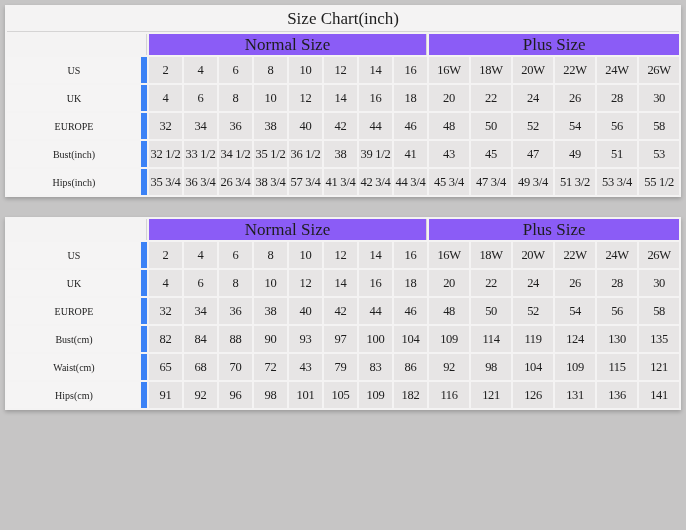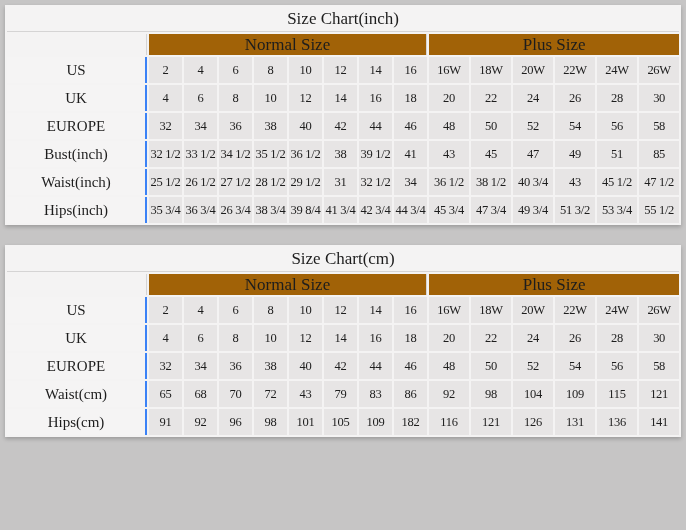--- a/index.html
+++ b/index.html
@@ -45,28 +45,28 @@
     background: #f4f3f3;
     border-bottom: 1px solid #d5d4d4;
   }
   th.corner {
     background: #f4f3f3;
     border-right: 1px solid #d5d4d4;
   }
   th.group {
     height: 21px;
     font-size: 17px;
-    background: #a16207;
+    background: #8b5cf6;
   }
   th.group.normal { border-right: 1px solid #d5d4d4; }
   th.rowlabel {
     height: 26px;
-    font-size: 15px;
+    font-size: 10px;
     background: #f5f4f4;
-    border-right: 2px solid #3b82f6;
+    border-right: 6px solid #3b82f6;
   }
   td.cell {
     height: 26px;
     font-size: 12.5px;
     letter-spacing: -0.3px;
     background: #e7e5e5;
   }
 </style>
 </head>
 <body>
@@ -161,46 +161,29 @@
           <td class="cell">35 1/2</td>
           <td class="cell">36 1/2</td>
           <td class="cell">38</td>
           <td class="cell">39 1/2</td>
           <td class="cell">41</td>
           <td class="cell">43</td>
           <td class="cell">45</td>
           <td class="cell">47</td>
           <td class="cell">49</td>
           <td class="cell">51</td>
-          <td class="cell">85</td>
-        </tr>
-        <tr>
-          <th class="rowlabel">Waist(inch)</th>
-          <td class="cell">25 1/2</td>
-          <td class="cell">26 1/2</td>
-          <td class="cell">27 1/2</td>
-          <td class="cell">28 1/2</td>
-          <td class="cell">29 1/2</td>
-          <td class="cell">31</td>
-          <td class="cell">32 1/2</td>
-          <td class="cell">34</td>
-          <td class="cell">36 1/2</td>
-          <td class="cell">38 1/2</td>
-          <td class="cell">40 3/4</td>
-          <td class="cell">43</td>
-          <td class="cell">45 1/2</td>
-          <td class="cell">47 1/2</td>
+          <td class="cell">53</td>
         </tr>
         <tr>
           <th class="rowlabel">Hips(inch)</th>
           <td class="cell">35 3/4</td>
           <td class="cell">36 3/4</td>
           <td class="cell">26 3/4</td>
           <td class="cell">38 3/4</td>
-          <td class="cell">39 8/4</td>
+          <td class="cell">57 3/4</td>
           <td class="cell">41 3/4</td>
           <td class="cell">42 3/4</td>
           <td class="cell">44 3/4</td>
           <td class="cell">45 3/4</td>
           <td class="cell">47 3/4</td>
           <td class="cell">49 3/4</td>
           <td class="cell">51 3/2</td>
           <td class="cell">53 3/4</td>
           <td class="cell">55 1/2</td>
         </tr>
@@ -219,23 +202,20 @@
         <col class="c-normal">
         <col class="c-normal">
       <col class="c-plus">
         <col class="c-plus">
         <col class="c-plus">
       <col class="c-plus">
         <col class="c-plus">
         <col class="c-plus">
     </colgroup>
     <thead>
-      <tr>
-        <th colspan="15" class="title">Size Chart(cm)</th>
-      </tr>
       <tr>
         <th class="corner"></th>
         <th colspan="8" class="group normal">Normal Size</th>
         <th colspan="6" class="group plus">Plus Size</th>
       </tr>
     </thead>
     <tbody>
         <tr>
           <th class="rowlabel">US</th>
           <td class="cell">2</td>
@@ -281,20 +261,37 @@
           <td class="cell">44</td>
           <td class="cell">46</td>
           <td class="cell">48</td>
           <td class="cell">50</td>
           <td class="cell">52</td>
           <td class="cell">54</td>
           <td class="cell">56</td>
           <td class="cell">58</td>
         </tr>
         <tr>
+          <th class="rowlabel">Bust(cm)</th>
+          <td class="cell">82</td>
+          <td class="cell">84</td>
+          <td class="cell">88</td>
+          <td class="cell">90</td>
+          <td class="cell">93</td>
+          <td class="cell">97</td>
+          <td class="cell">100</td>
+          <td class="cell">104</td>
+          <td class="cell">109</td>
+          <td class="cell">114</td>
+          <td class="cell">119</td>
+          <td class="cell">124</td>
+          <td class="cell">130</td>
+          <td class="cell">135</td>
+        </tr>
+        <tr>
           <th class="rowlabel">Waist(cm)</th>
           <td class="cell">65</td>
           <td class="cell">68</td>
           <td class="cell">70</td>
           <td class="cell">72</td>
           <td class="cell">43</td>
           <td class="cell">79</td>
           <td class="cell">83</td>
           <td class="cell">86</td>
           <td class="cell">92</td>

